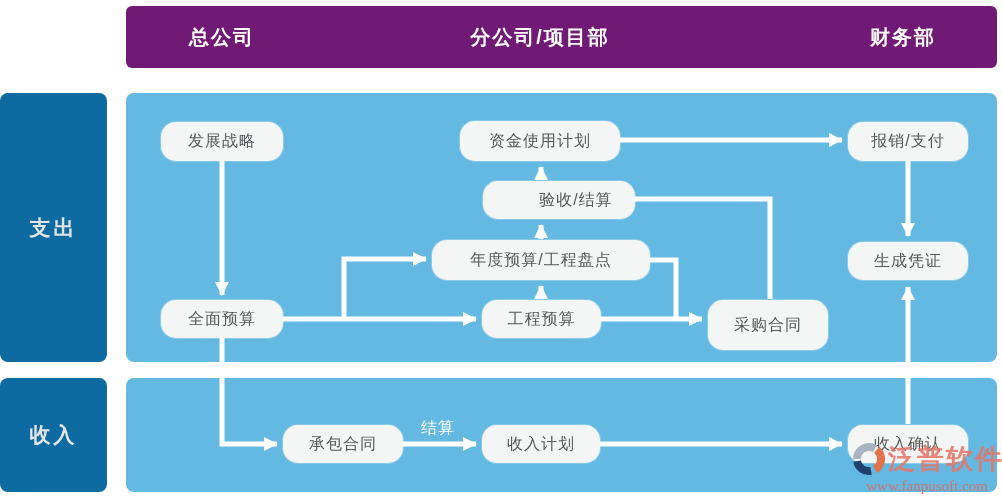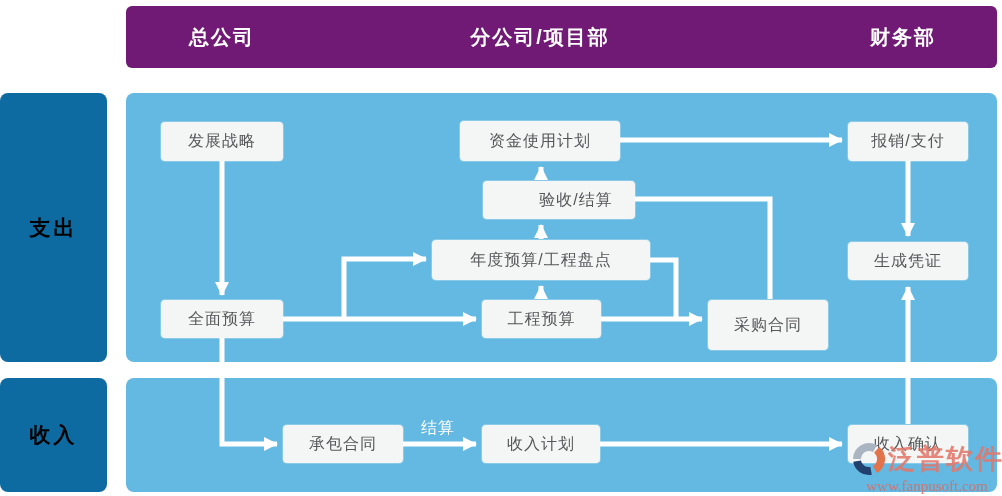--- a/index.html
+++ b/index.html
@@ -11,32 +11,32 @@
     position:absolute;left:126px;top:6px;width:871px;height:62px;
     background:#701a75;border-radius:6px;
   }
   .header-label{
     position:absolute;top:0;height:62px;line-height:62px;
     transform:translateX(-50%);color:#ffffff;font-size:20px;font-weight:bold;
     letter-spacing:2px;white-space:nowrap;
   }
   .side-box{
     position:absolute;left:0;width:107px;background:#0d6ba2;border-radius:8px;
-    color:#000000;display:flex;align-items:center;justify-content:center;
+    color:#e5e5e5;display:flex;align-items:center;justify-content:center;
     font-size:21px;font-weight:bold;letter-spacing:3px;
   }
   .region{
     position:absolute;left:126px;width:871px;background:#63b9e2;border-radius:8px;
   }
   .region-top{top:93px;height:269px;}
   .region-bottom{top:378px;height:114px;}
   #edges{position:absolute;left:0;top:0;width:1002px;height:496px;pointer-events:none;}
   #edges polyline{stroke:#ffffff;stroke-width:5;fill:none;}
   .node{
-    position:absolute;background:#f4f5f5;border-radius:4px;color:#565759;
+    position:absolute;background:#f4f5f5;border-radius:15px;color:#565759;
     font-size:16px;letter-spacing:1px;display:flex;align-items:center;
     justify-content:center;white-space:nowrap;
     box-shadow:0 0 0 1px rgba(255,255,255,0.25);
   }
   .edge-label{
     position:absolute;transform:translate(-50%,-50%);color:#ffffff;
     font-size:16px;letter-spacing:1px;white-space:nowrap;margin-top:10px;
   }
   .watermark{
     position:absolute;right:2px;bottom:2px;width:146px;

